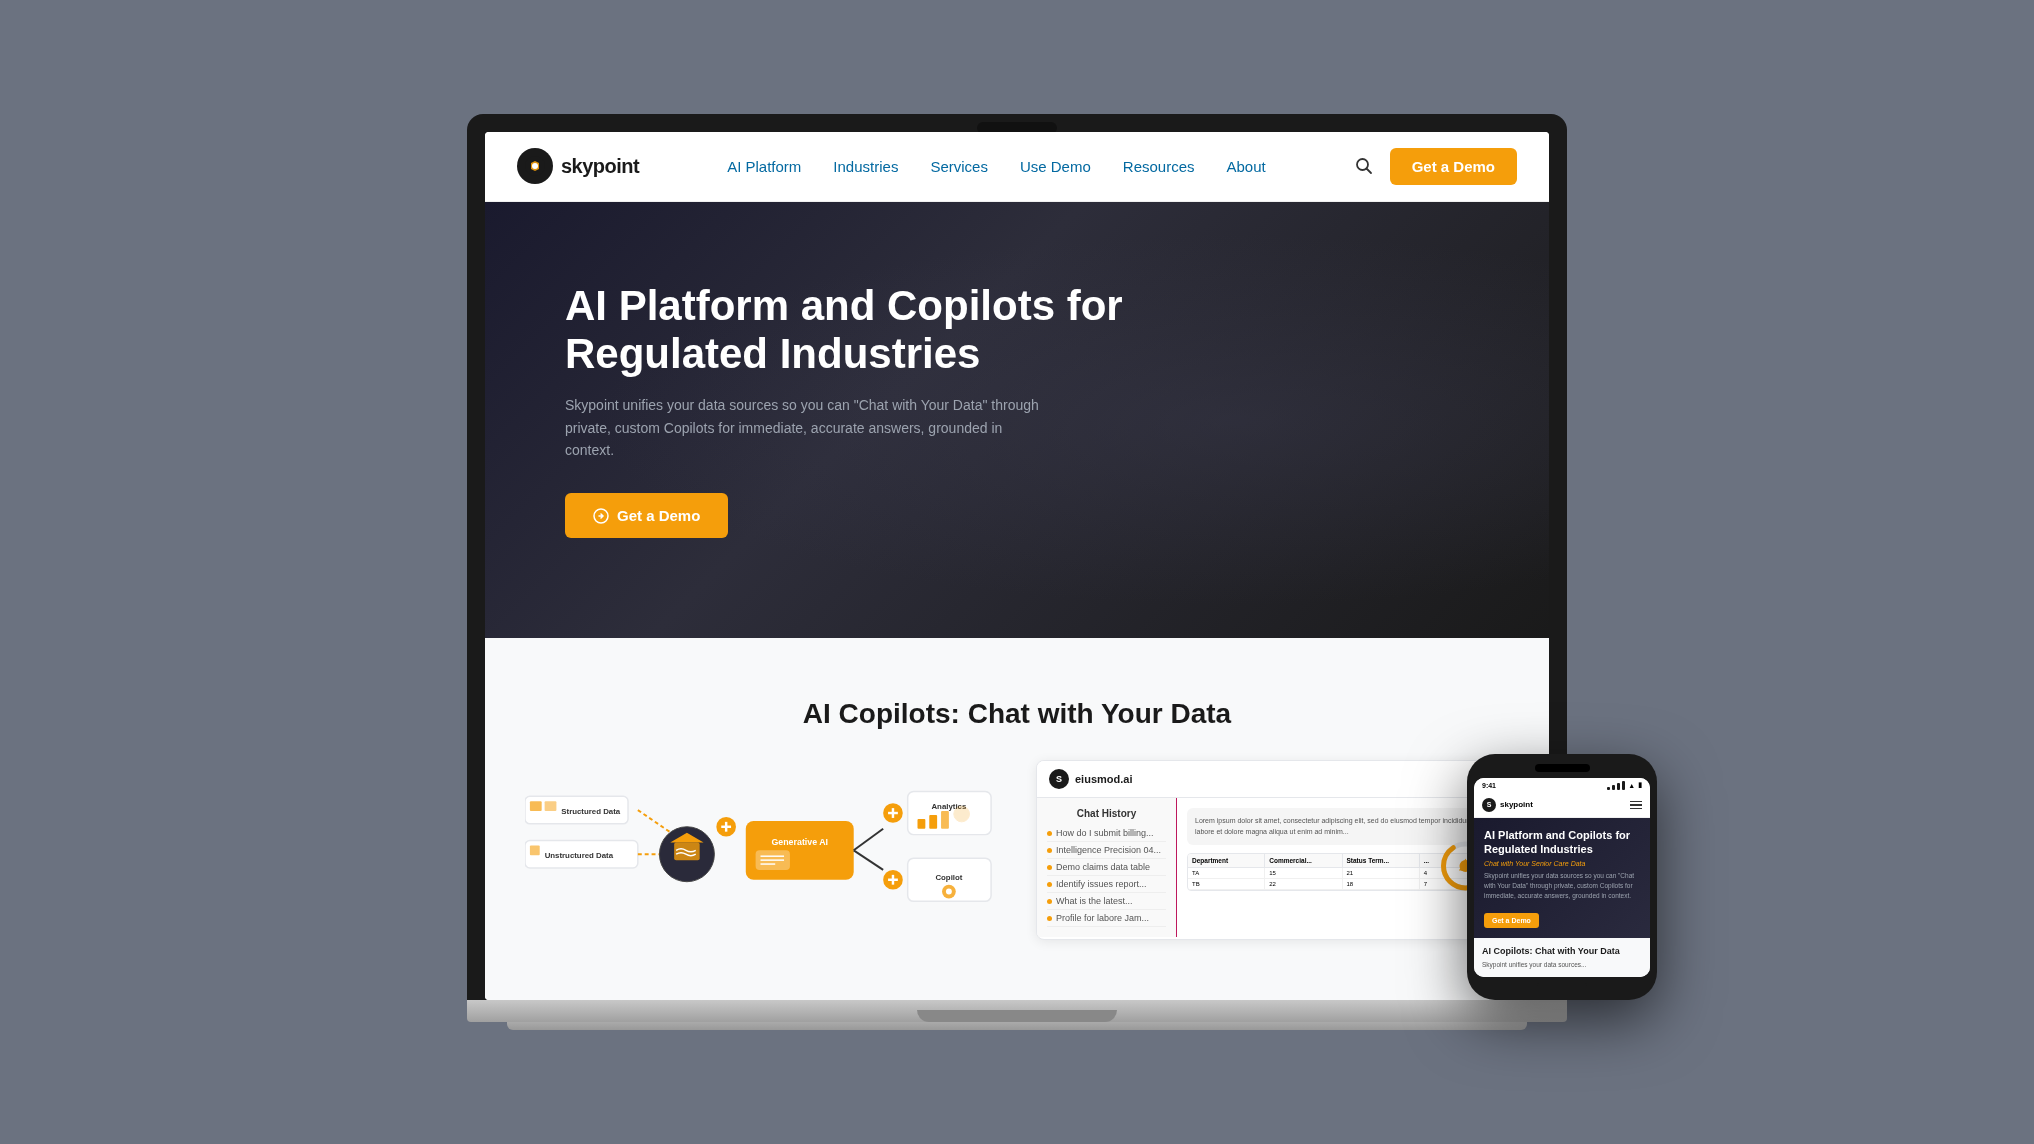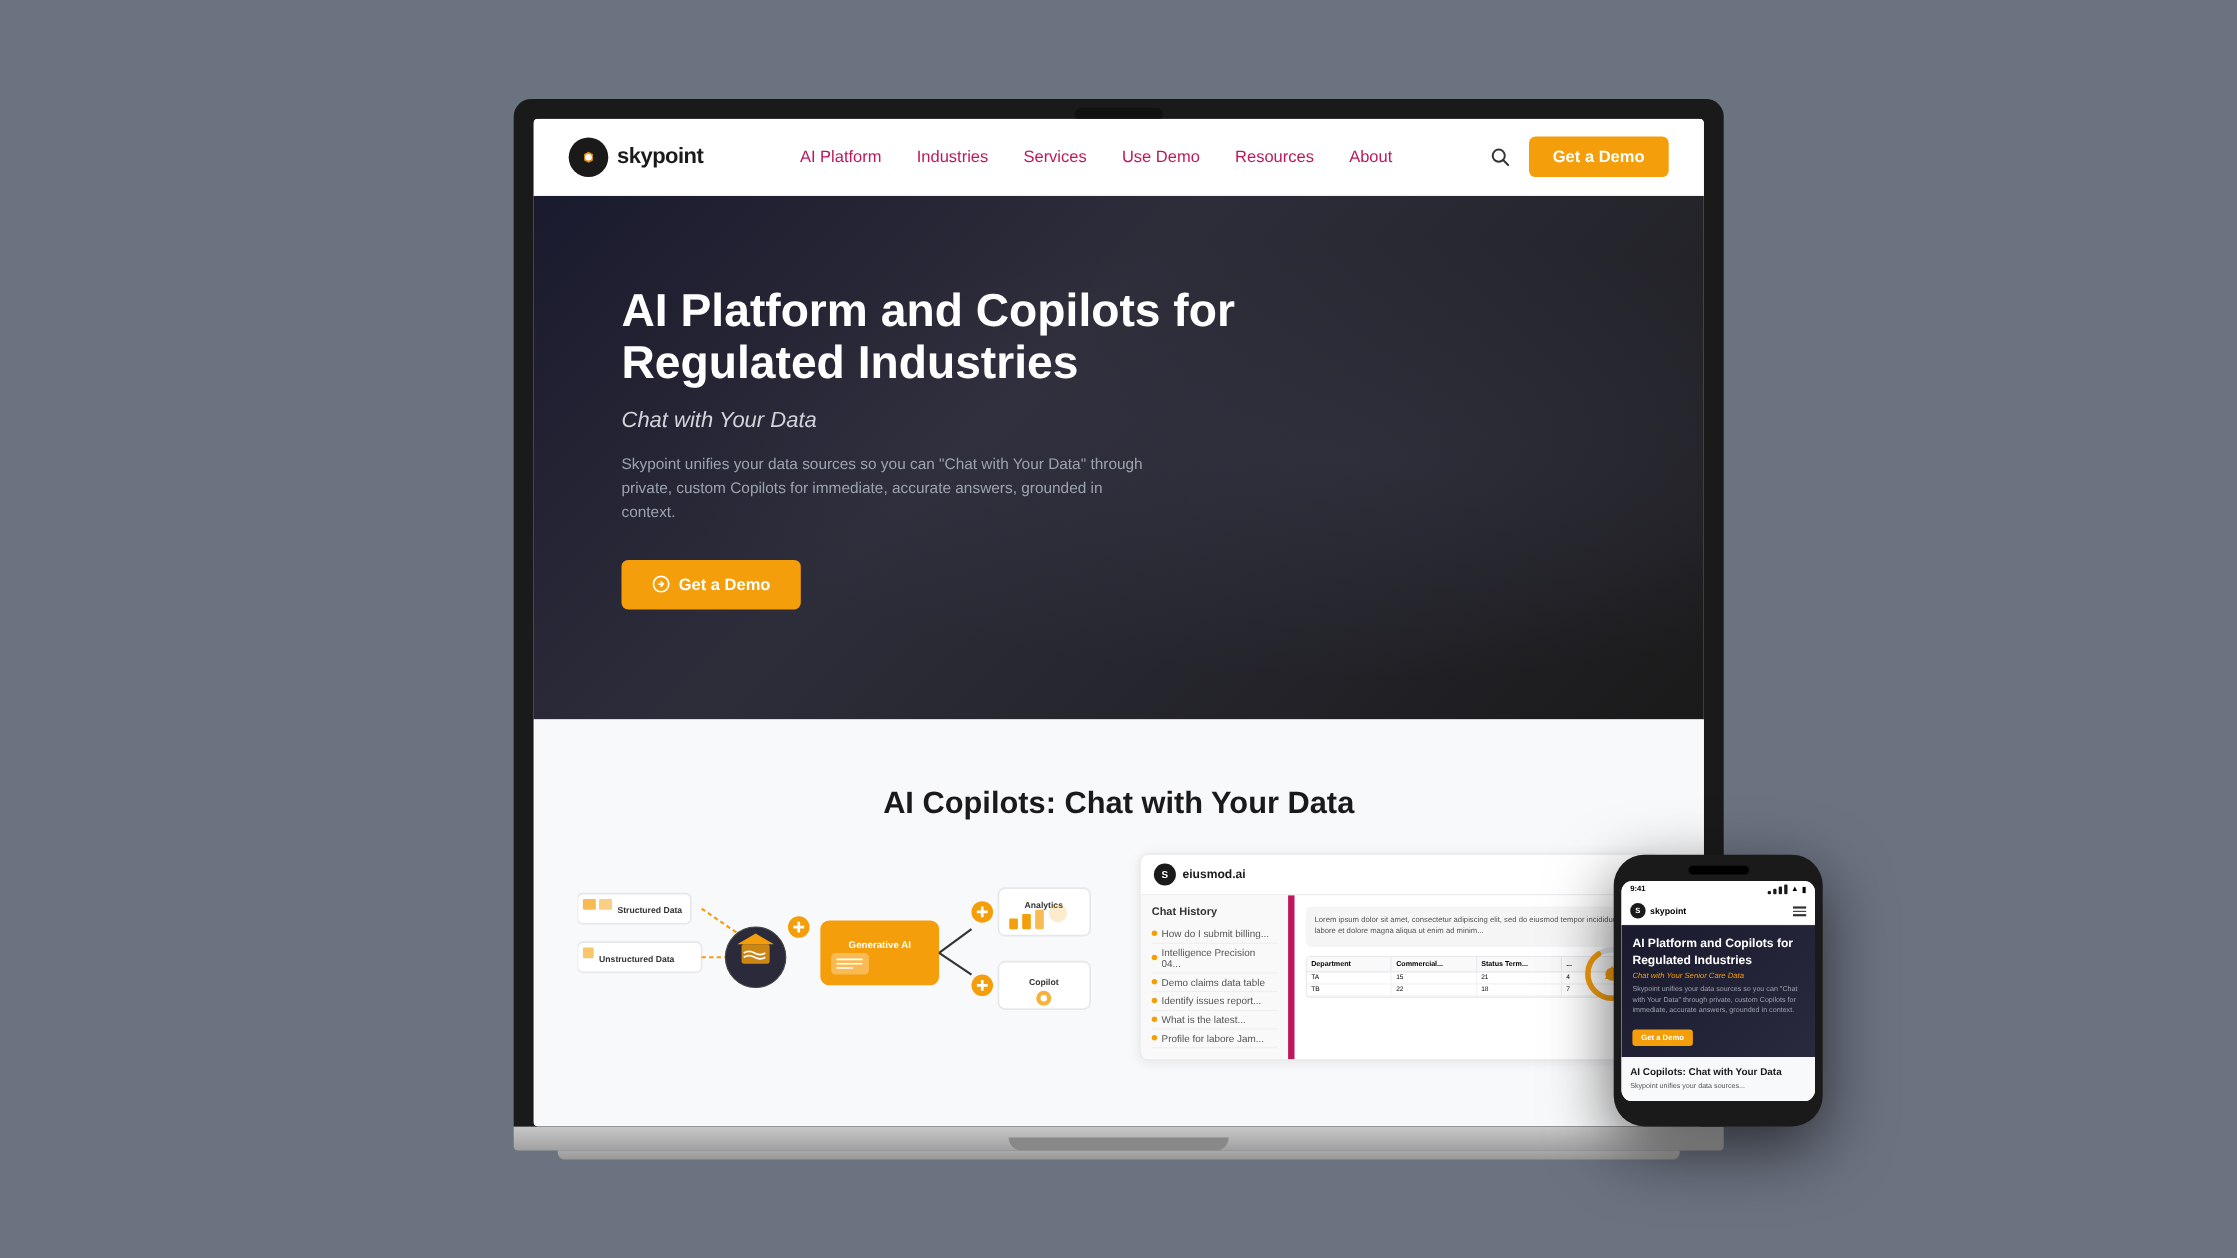--- a/index.html
+++ b/index.html
@@ -114,21 +114,21 @@
     }
 
     .navbar-nav {
       display: flex;
       align-items: center;
       gap: 32px;
     }
 
     .nav-link {
       font-size: 15px;
-      color: #be185d;
+      color: #0369a1;
       text-decoration: none;
       font-weight: 500;
     }
 
     .navbar-actions {
       display: flex;
       align-items: center;
       gap: 16px;
     }
 
@@ -512,21 +512,20 @@
                   <line x1="12.5" y1="12.5" x2="17" y2="17" stroke="#333" stroke-width="1.8" stroke-linecap="round"></line>
                 </svg>
               </button>
               <button class="get-demo-btn">Get a Demo</button>
             </div>
           </nav>
 
           <section class="hero">
             <div class="hero-content">
               <h1 class="hero-title">AI Platform and Copilots for Regulated Industries</h1>
-              <p class="hero-subtitle">Chat with Your Data</p>
               <p class="hero-desc">Skypoint unifies your data sources so you can "Chat with Your Data" through private, custom Copilots for immediate, accurate answers, grounded in context.</p>
               <button class="hero-cta">
                 <svg width="16" height="16" viewBox="0 0 16 16" fill="none">
                   <circle cx="8" cy="8" r="7" stroke="white" stroke-width="1.5"></circle>
                   <path d="M6 8h4M8 6l2 2-2 2" stroke="white" stroke-width="1.5" stroke-linecap="round"></path>
                 </svg>
                 <span>Get a Demo</span>
               </button>
             </div>
           </section>
@@ -599,21 +598,21 @@
 
               <div class="chat-preview">
                 <div class="chat-header">
                   <div class="chat-logo-small">
                     <div class="logo-icon" style="width:20px;height:20px;font-size:9px;">S</div>
                     <span>eiusmod.ai</span>
                   </div>
                   <div style="font-size:9px;color:#999;">⊞ ···</div>
                 </div>
                 <div style="display:flex;height:100%;">
-                  <div class="chat-body" style="width:140px;flex-shrink:0;border-right:6px solid #be185d;">
+                  <div class="chat-body" style="width:140px;flex-shrink:0;border-right:1px solid #be185d;text-align:center;">
                     <div class="chat-history-label">Chat History</div>
                     <div class="chat-item">
                       <div class="chat-dot"></div>
                       <span>How do I submit billing...</span>
                     </div>
                     <div class="chat-item">
                       <div class="chat-dot"></div>
                       <span>Intelligence Precision 04...</span>
                     </div>
                     <div class="chat-item">

